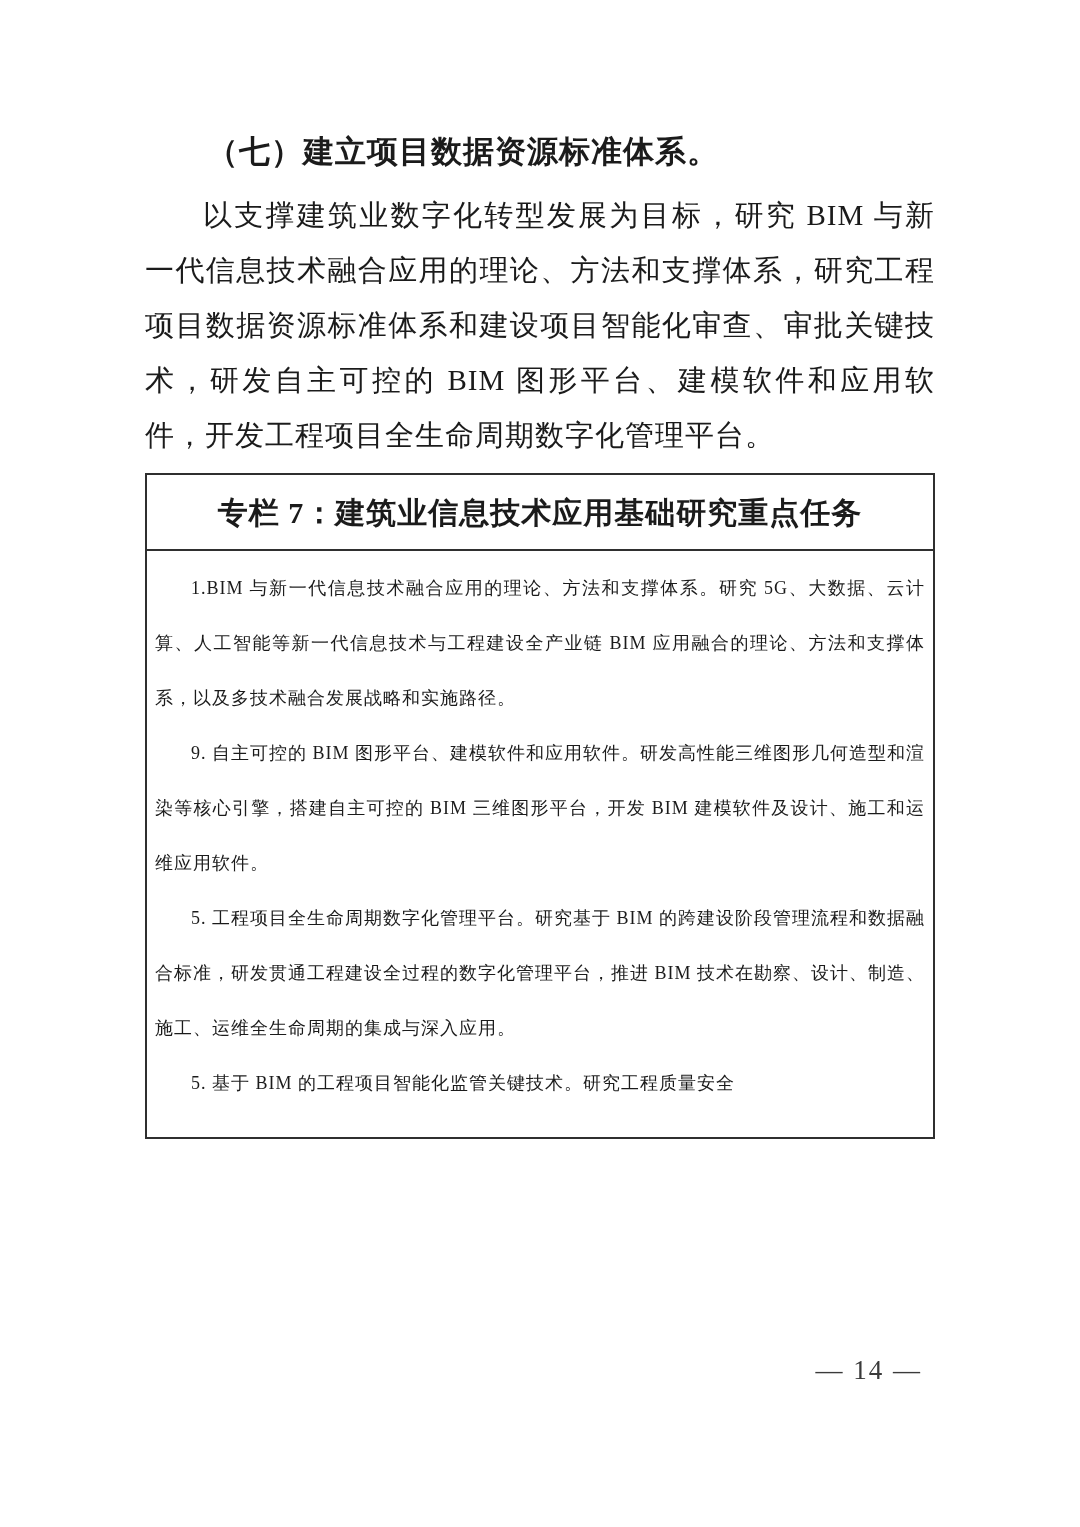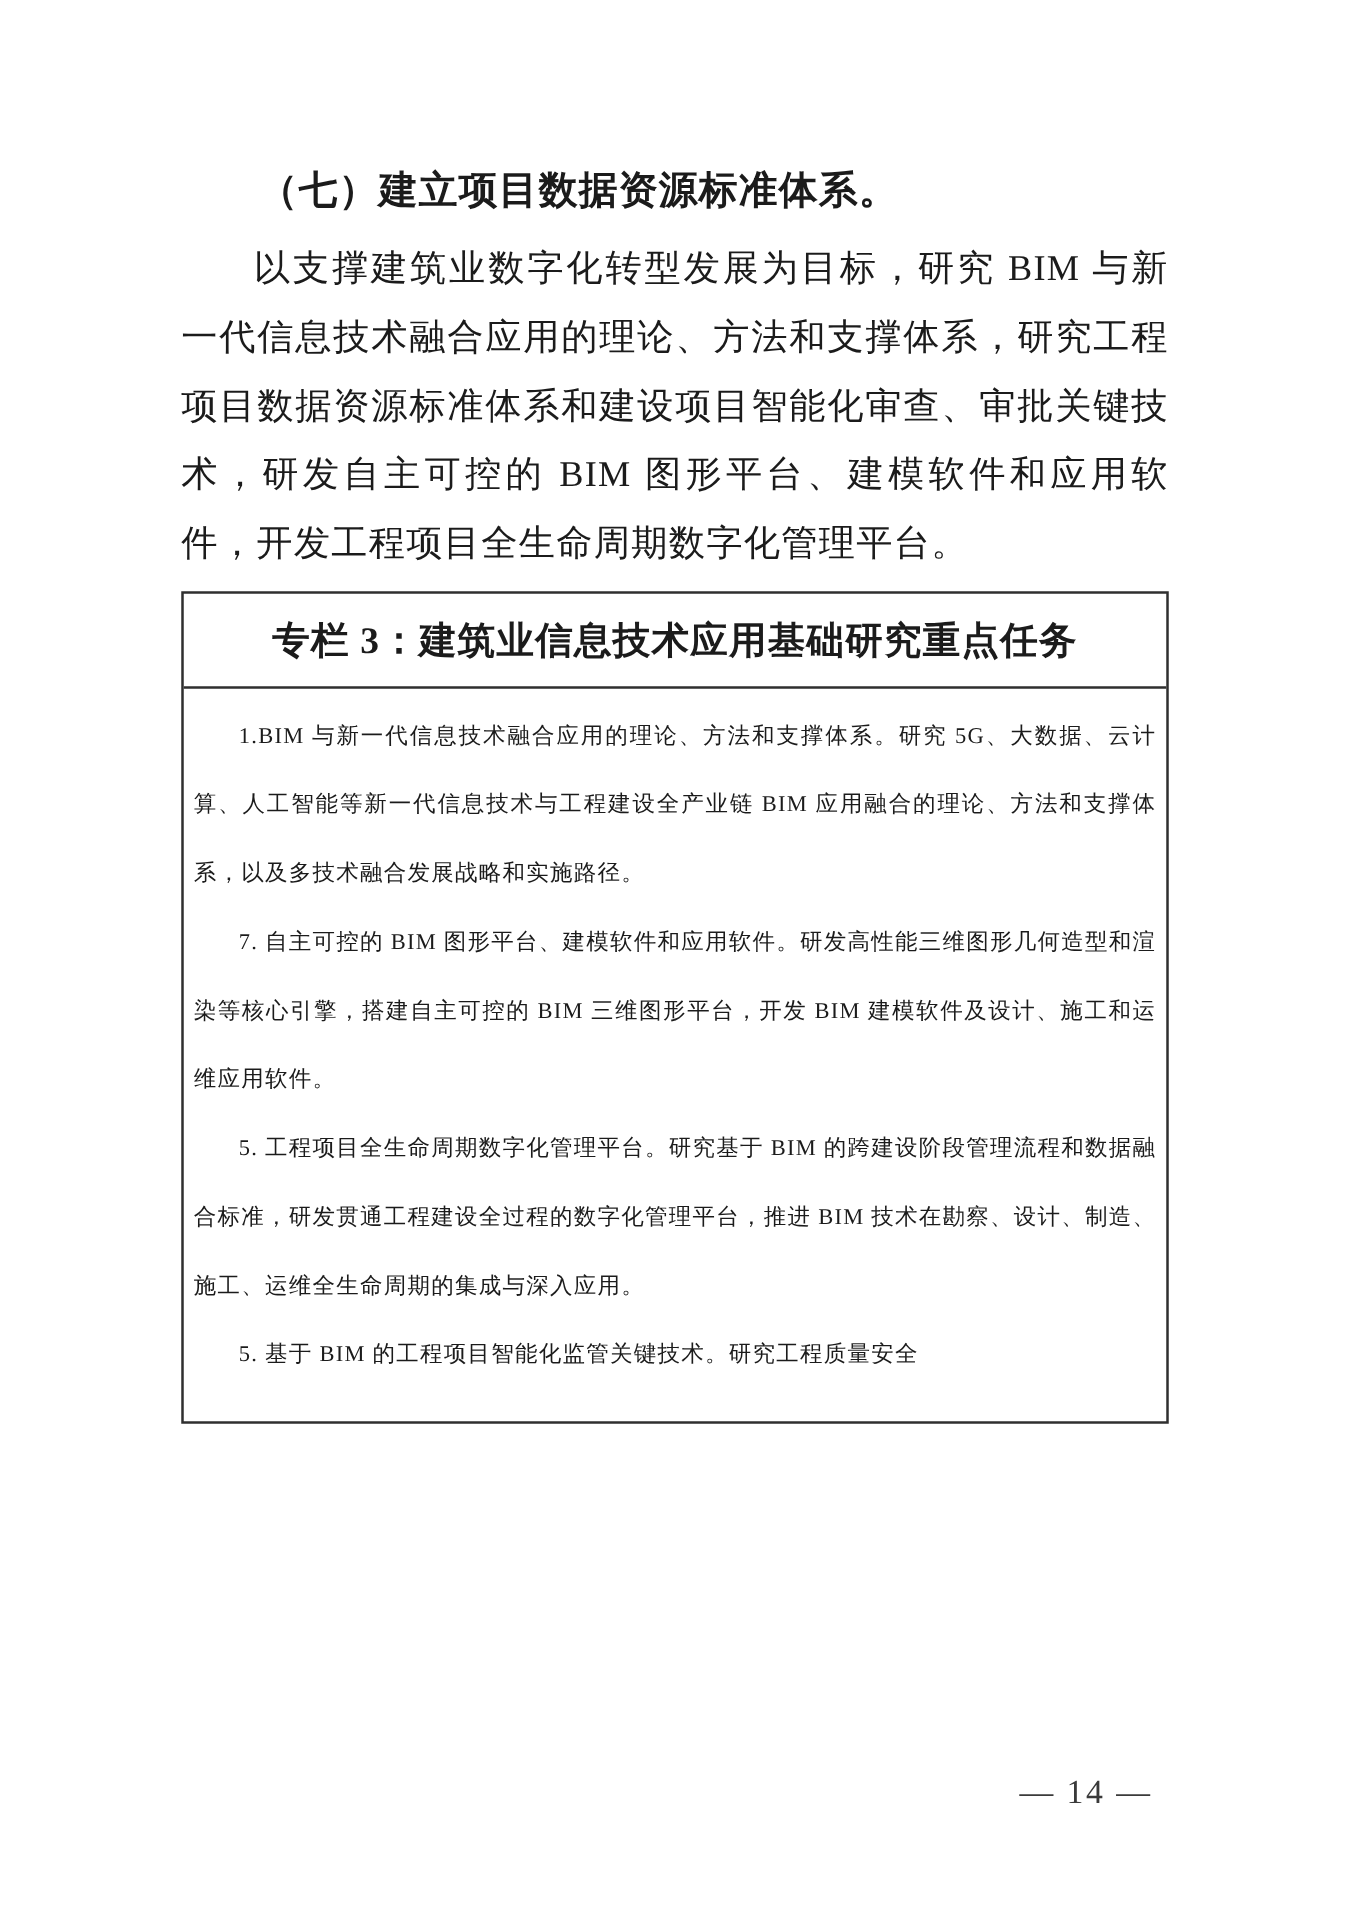--- a/index.html
+++ b/index.html
@@ -57,41 +57,41 @@
   .callout-body p {
     font-size: 18px;
     line-height: 55px;
     margin: 0;
     text-align: justify;
     text-indent: 2em;
     letter-spacing: 1px;
   }
   .page-number {
     position: absolute;
-    top: 1418px;
+    top: 1355px;
     right: 158px;
     font-size: 27px;
     color: #3a3a3a;
     letter-spacing: 2px;
   }
 </style>
 </head>
 <body>
 
 <div class="page">
 
   <h1 class="heading">（七）建立项目数据资源标准体系。</h1>
 
   <p class="body-para">以支撑建筑业数字化转型发展为目标，研究 BIM 与新一代信息技术融合应用的理论、方法和支撑体系，研究工程项目数据资源标准体系和建设项目智能化审查、审批关键技术，研发自主可控的 BIM 图形平台、建模软件和应用软件，开发工程项目全生命周期数字化管理平台。</p>
 
   <div class="callout-box">
-    <div class="callout-title">专栏 3：建筑业信息技术应用基础研究重点任务</div>
+    <div class="callout-title">专栏 7：建筑业信息技术应用基础研究重点任务</div>
     <div class="callout-body">
       <p>1.BIM 与新一代信息技术融合应用的理论、方法和支撑体系。研究 5G、大数据、云计算、人工智能等新一代信息技术与工程建设全产业链 BIM 应用融合的理论、方法和支撑体系，以及多技术融合发展战略和实施路径。</p>
-      <p>7. 自主可控的 BIM 图形平台、建模软件和应用软件。研发高性能三维图形几何造型和渲染等核心引擎，搭建自主可控的 BIM 三维图形平台，开发 BIM 建模软件及设计、施工和运维应用软件。</p>
+      <p>9. 自主可控的 BIM 图形平台、建模软件和应用软件。研发高性能三维图形几何造型和渲染等核心引擎，搭建自主可控的 BIM 三维图形平台，开发 BIM 建模软件及设计、施工和运维应用软件。</p>
       <p>5. 工程项目全生命周期数字化管理平台。研究基于 BIM 的跨建设阶段管理流程和数据融合标准，研发贯通工程建设全过程的数字化管理平台，推进 BIM 技术在勘察、设计、制造、施工、运维全生命周期的集成与深入应用。</p>
       <p>5. 基于 BIM 的工程项目智能化监管关键技术。研究工程质量安全</p>
     </div>
   </div>
 
 </div>
 
 <div class="page-number">— 14 —</div>
 
 </body></html>

